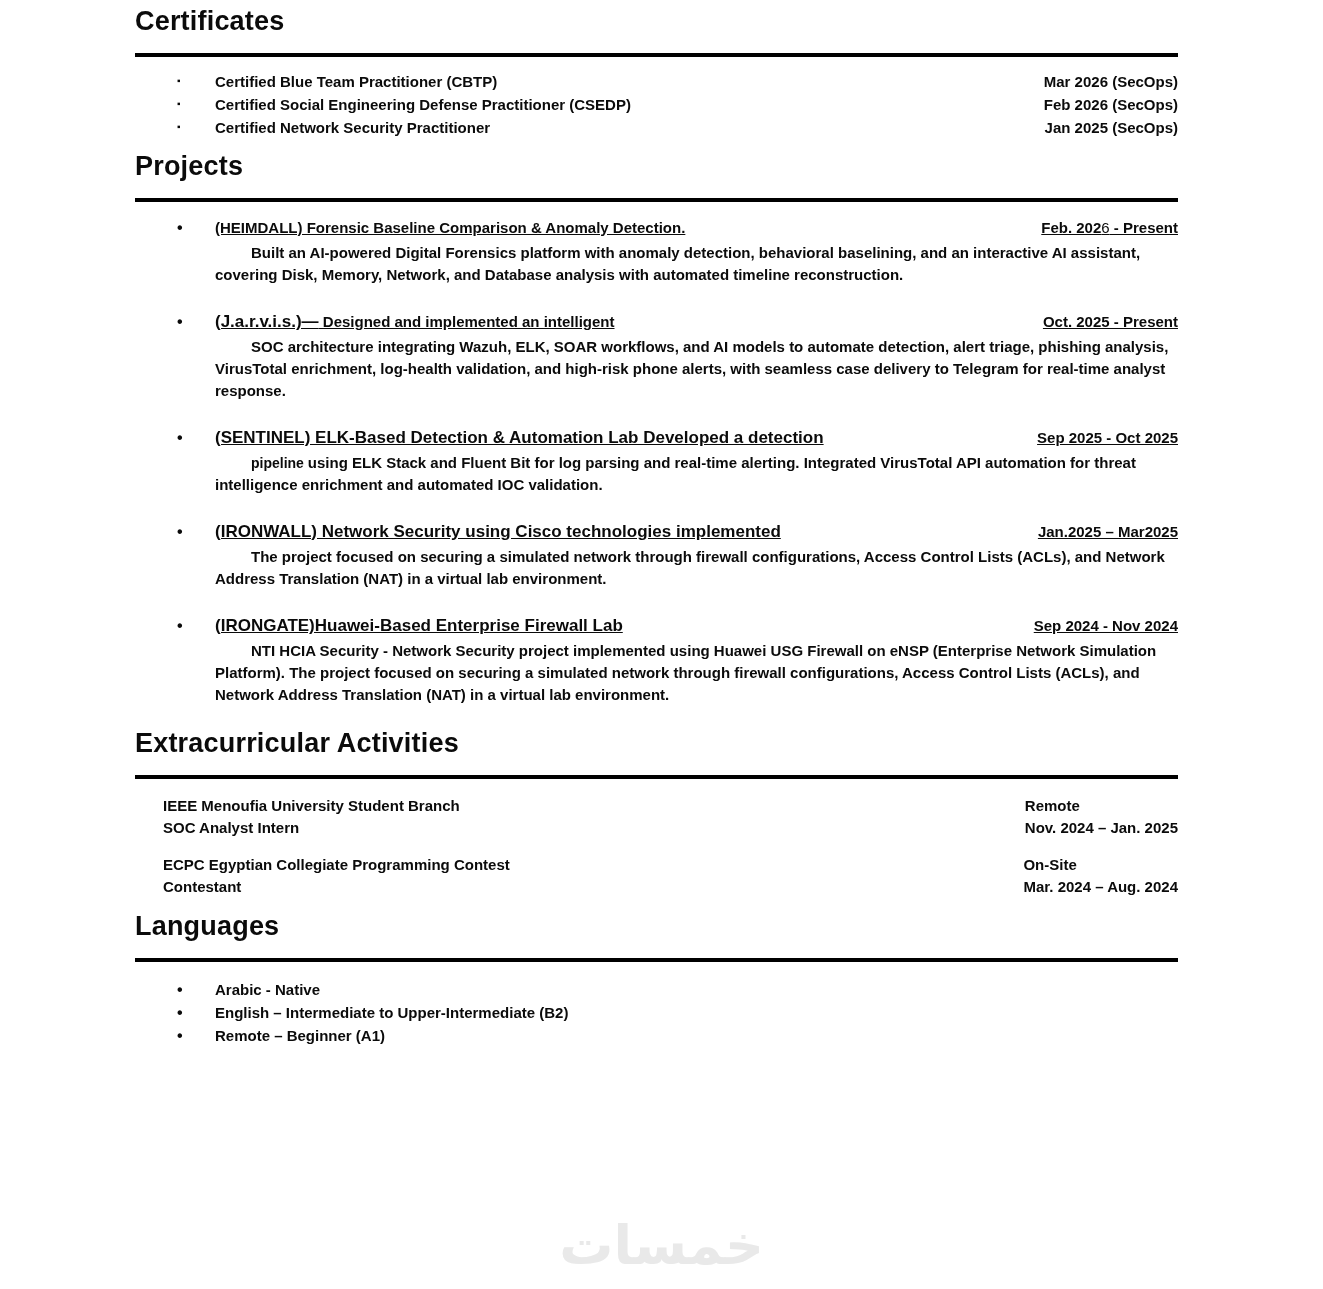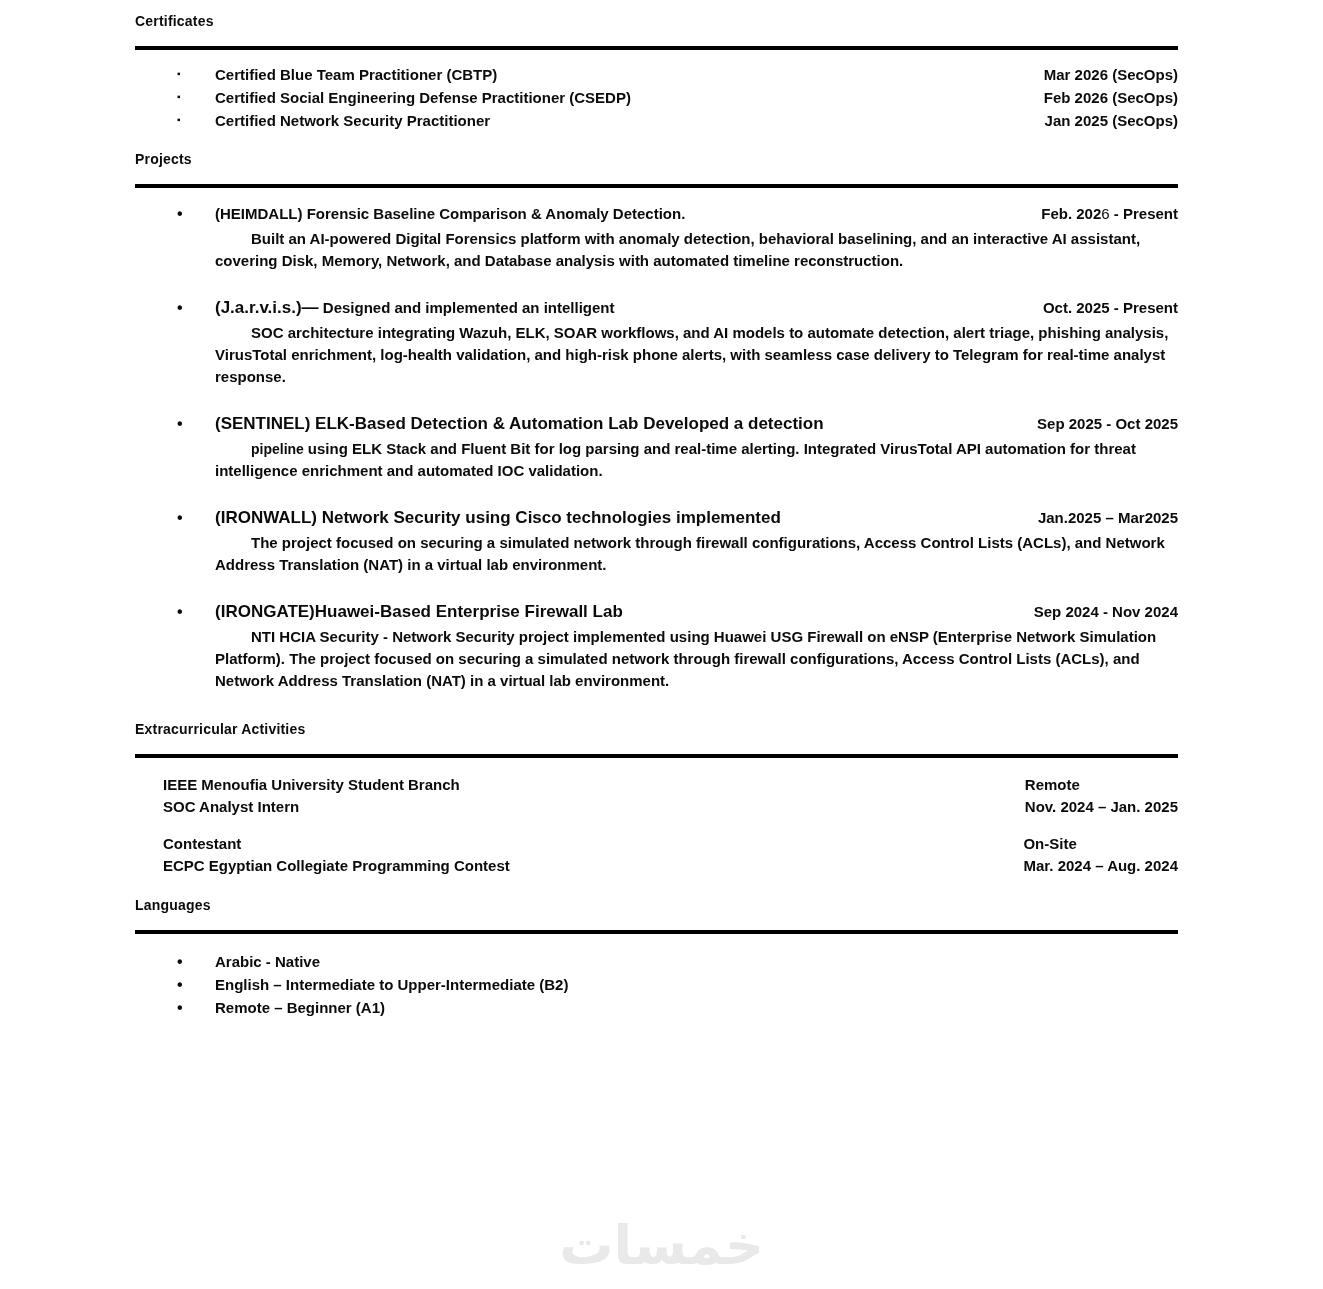--- a/index.html
+++ b/index.html
@@ -11,24 +11,24 @@
     font-weight: 700;
     position: relative;
     overflow: hidden;
   }
   .page {
     position: relative;
     width: 1323px; height: 1289px;
     padding: 8px 145px 0 135px;
   }
   .sec-title {
-    font-size: 14px;
+    font-size: 27px;
     line-height: 26px;
     margin: 0;
-    padding-bottom: 12px;
+    padding-bottom: 19px;
     border-bottom: 4px solid #000;
     letter-spacing: 0.2px;
   }
   section.sec { margin: 0; }
   .sec + .sec { margin-top: 14px; }
 
   
   .cert-list { margin-top: 13px; }
   .cert-row {
     position: relative;
@@ -54,20 +54,21 @@
   }
   .dot-bullet {
     position: absolute; left: 42px; top: 2px;
     font-size: 16px; line-height: 20px;
   }
   .proj-head {
     display: flex;
     justify-content: space-between;
     align-items: flex-end;
     line-height: 24px;
+    text-decoration: underline;
   }
   .proj-title { flex: 1 1 auto; }
   .t-large { font-size: 17px; }
   .t-normal { font-size: 15px; }
   .proj-date { font-size: 15px; white-space: nowrap; margin-left: 30px; }
   .w-regular { font-weight: 400; }
   .proj-desc { font-size: 15px; line-height: 22px; margin-top: 2px; }
   .lead-large { font-size: 14px; margin-left: 36px; }
 
   
@@ -192,22 +193,22 @@
           <div>IEEE Menoufia University Student Branch</div>
           <div>SOC Analyst Intern</div>
         </div>
         <div class="xc-right">
           <div>Remote</div>
           <div>Nov. 2024 – Jan. 2025</div>
         </div>
       </div>
       <div class="xc-row">
         <div class="xc-left">
+          <div>ECPC Egyptian Collegiate Programming Contest</div>
           <div>Contestant</div>
-          <div>ECPC Egyptian Collegiate Programming Contest</div>
         </div>
         <div class="xc-right">
           <div>On-Site</div>
           <div>Mar. 2024 – Aug. 2024</div>
         </div>
       </div>
     </div>
   </section>
 
   <section class="sec">

